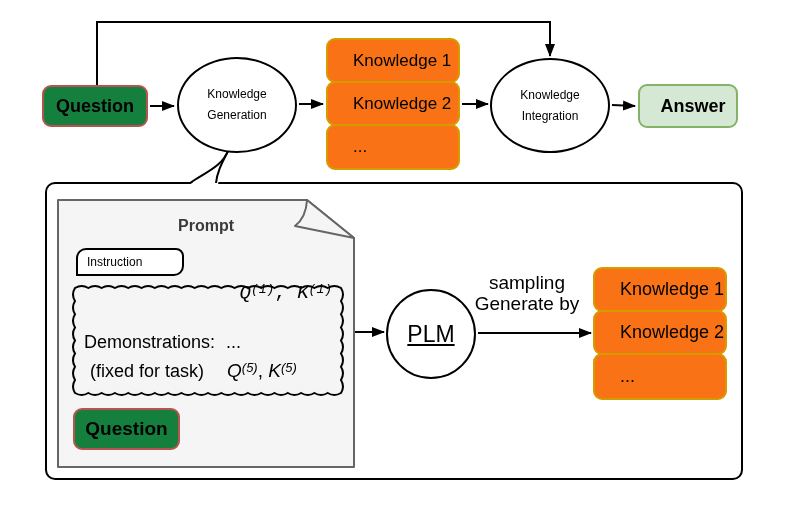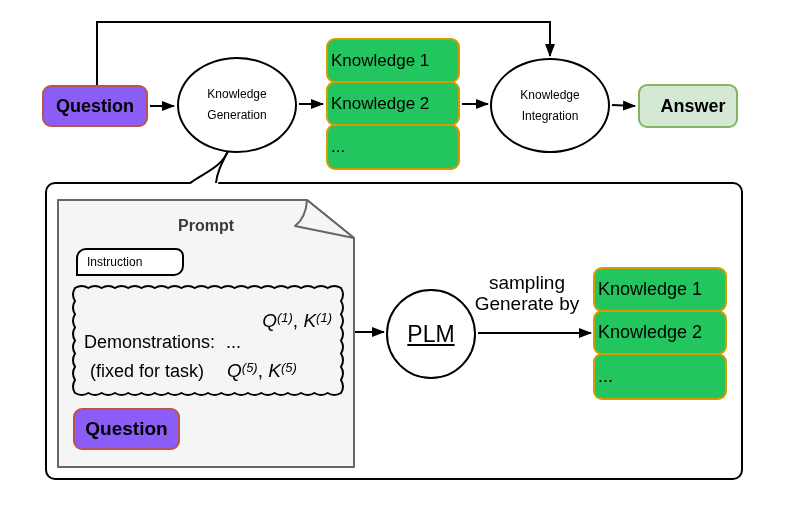--- a/index.html
+++ b/index.html
@@ -1,22 +1,22 @@
 <!DOCTYPE html>
 <html><head>
 <meta charset="utf-8">
 <style>
   html,body{margin:0;padding:0;background:#ffffff;}
   body{position:relative;width:793px;height:511px;font-family:"Liberation Sans",sans-serif;color:#000;overflow:hidden;}
   .abs{position:absolute;box-sizing:border-box;}
   .node{display:flex;align-items:center;justify-content:center;border:2px solid #000;background:#fff;}
   .pill{border-radius:9px;font-weight:bold;font-size:18px;}
-  .pink{background:#8b5cf6;border-color:#b85450;}
+  .pink{background:#15803d;border-color:#b85450;}
   .green{background:#d5e8d4;border-color:#82b366;}
-  .orange{background:#22c55e;border:2px solid #d79b00;border-radius:9px;display:flex;align-items:center;font-size:17px;padding-left:3px;}
+  .orange{background:#f97316;border:2px solid #d79b00;border-radius:9px;display:flex;align-items:center;font-size:17px;padding-left:25px;}
   .orange.big{font-size:18px;}
   .ellipse{border-radius:50%;flex-direction:column;font-size:12px;line-height:21px;text-align:center;}
   .circle{border-radius:50%;font-size:23px;text-decoration:underline;}
   svg.layer{position:absolute;left:0;top:0;z-index:5;pointer-events:none;}
   .outer-rect{left:45px;top:182px;width:698px;height:298px;border:2px solid #000;border-radius:10px;z-index:1;background:#fff;}
   .txt{z-index:6;}
   .node,.orange{z-index:6;position:absolute;box-sizing:border-box;}
   .prompt-title{font-weight:bold;font-size:16px;color:#3a3a3a;text-align:center;}
   .demo{font-size:18px;line-height:22px;white-space:nowrap;}
   .qk{font-size:19px;}
@@ -70,21 +70,21 @@
   <span>Knowledge</span>
   <span>Integration</span>
 </div>
 
 <div class="node pill green" style="left:638px;top:84px;width:100px;height:44px;padding-left:10px;">Answer</div>
 
 <div class="abs txt prompt-title" style="left:58px;top:217px;width:296px;">Prompt</div>
 
 <div class="abs txt instruction" style="left:76px;top:248px;width:108px;height:28px;">Instruction</div>
 
-<div class="abs txt qk" style="left:200px;top:310px;width:132px;text-align:right;"><i>Q</i><sup>(1)</sup><span>, </span><i>K</i><sup>(1)</sup></div>
+<div class="abs txt qk" style="left:200px;top:282px;width:132px;text-align:right;font-family:Liberation Mono, monospace;"><i>Q</i><sup>(1)</sup><span>, </span><i>K</i><sup>(1)</sup></div>
 
 <div class="abs txt demo" style="left:84px;top:331px;"><span>Demonstrations:</span><span style="margin-left:11px;">...</span></div>
 
 <div class="abs txt demo" style="left:90px;top:357px;"><span>(fixed for task)</span><span class="qk" style="margin-left:23px;"><i>Q</i><sup>(5)</sup><span>, </span><i>K</i><sup>(5)</sup></span></div>
 
 <div class="node pill pink" style="left:73px;top:408px;width:107px;height:42px;font-size:19px;">Question</div>
 
 <div class="node circle" style="left:386px;top:289px;width:90px;height:90px;">PLM</div>
 
 <div class="abs txt genlabel" style="left:458px;top:272px;width:138px;">

